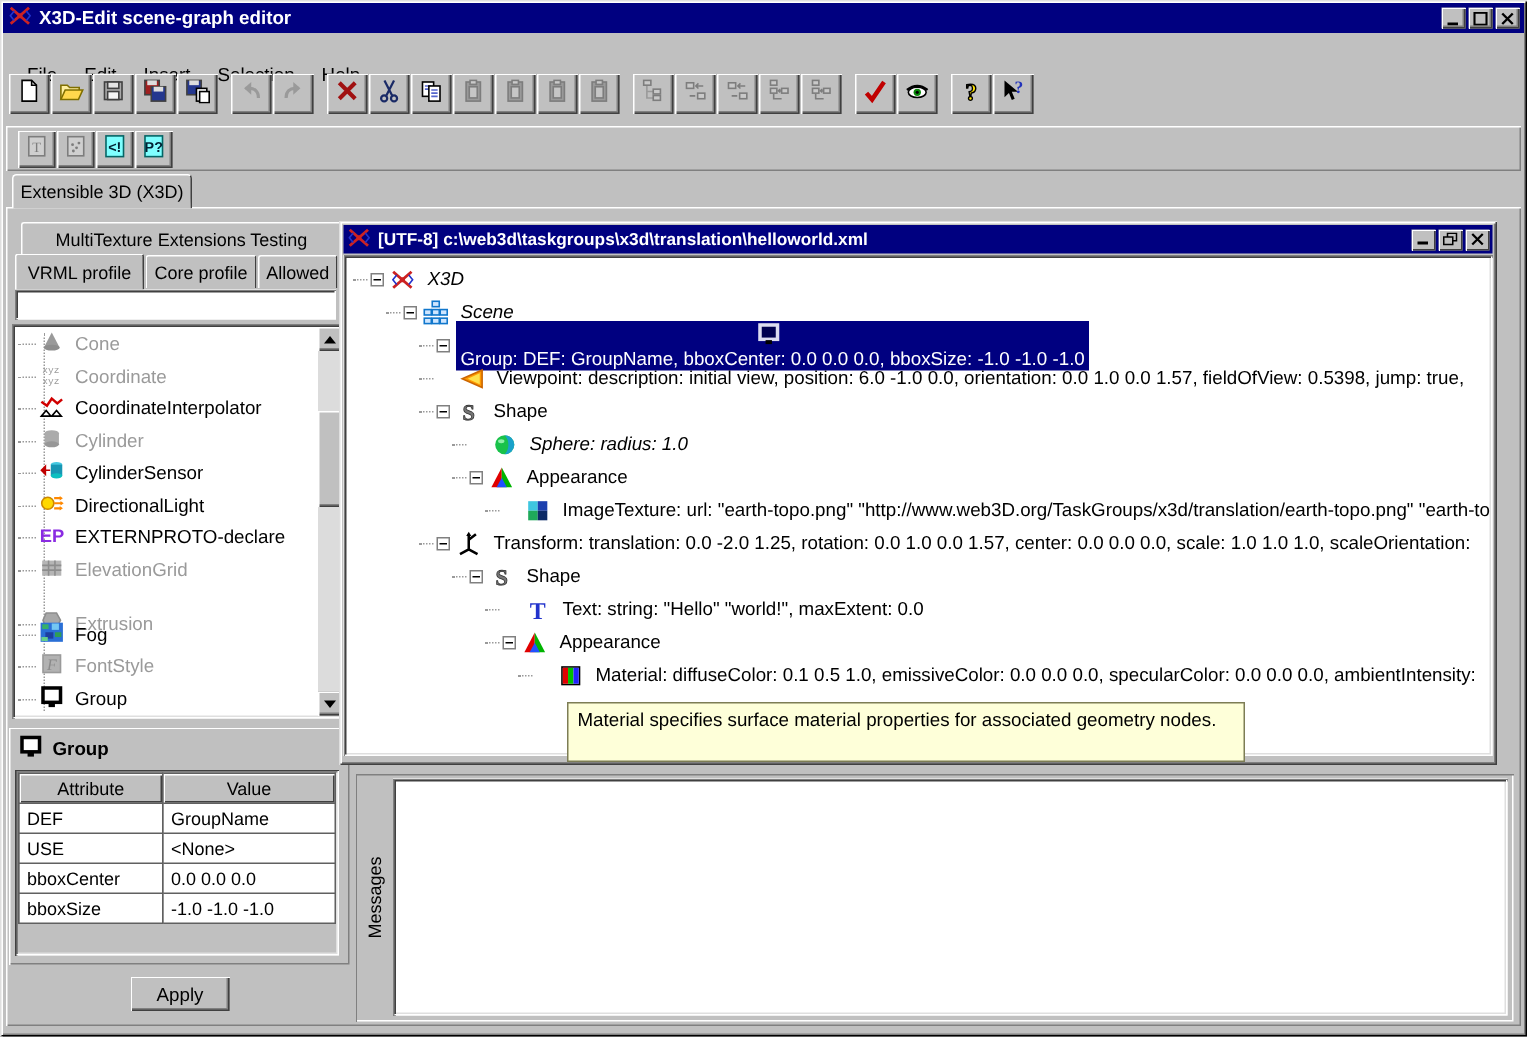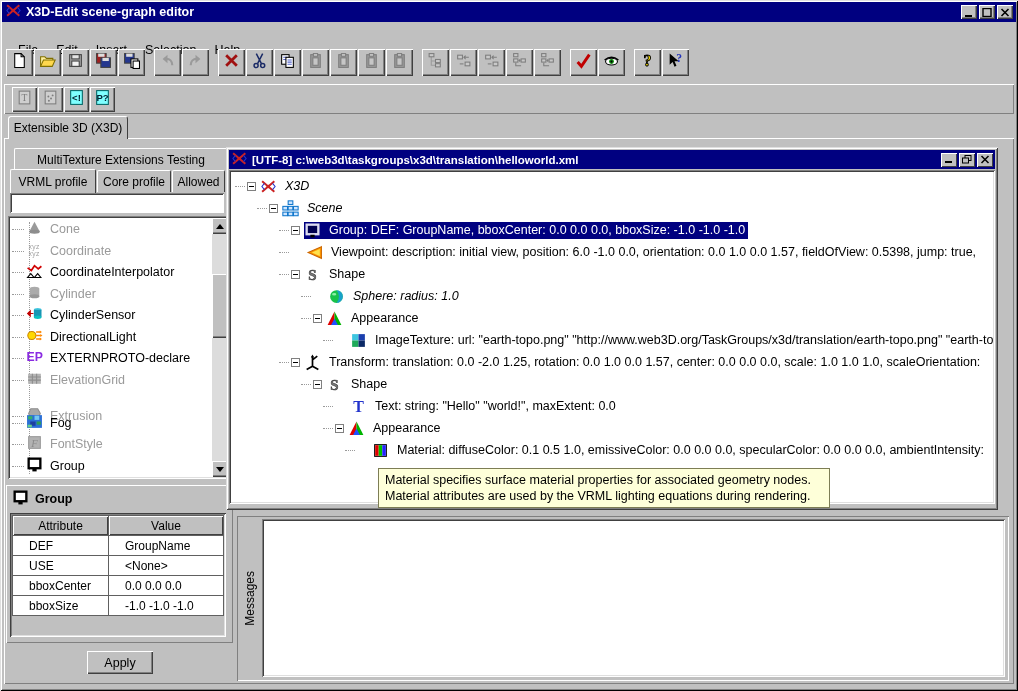--- a/index.html
+++ b/index.html
@@ -55,21 +55,21 @@
   .sthumb{position:absolute;left:0;width:16px;background:#c0c0c0;
           box-shadow:inset 1px 1px 0 #fff,inset -1px -1px 0 #404040,inset -2px -2px 0 #808080;}
   .group-section{position:absolute;left:0px;top:340px;width:227px;height:158px;
                  box-shadow:inset 1px 1px 0 #fff,inset -1px -1px 0 #808080;}
   .gs-header{position:absolute;left:6px;top:4px;display:flex;align-items:center;gap:6px;font-weight:bold;font-size:12.5px;}
   .attr-table-wrap{position:absolute;left:4px;top:28px;width:216px;height:124px;background:#c0c0c0;
                    box-shadow:inset 1px 1px 0 #404040,inset -1px -1px 0 #fff,inset 2px 2px 0 #808080,inset -2px -2px 0 #dfdfdf;padding:2px;}
   table.attr{border-collapse:collapse;width:212px;table-layout:fixed;}
   table.attr th{background:#c0c0c0;font-weight:normal;font-size:12px;height:20px;
                 box-shadow:inset 1px 1px 0 #fff,inset -1px -1px 0 #404040;border:1px solid #606060;}
-  table.attr td{background:#fff;font-size:12px;height:20px;border:1px solid #606060;padding:1px 16px;white-space:nowrap;overflow:hidden;margin-top:30px;}
+  table.attr td{background:#fff;font-size:12px;height:20px;border:1px solid #606060;padding:1px 5px;white-space:nowrap;overflow:hidden;margin-top:30px;}
   .apply-btn{position:absolute;left:81px;top:506px;width:66px;height:23px;background:#c0c0c0;
              box-shadow:inset 1px 1px 0 #fff,inset -1px -1px 0 #404040,inset -2px -2px 0 #808080;
              display:flex;align-items:center;justify-content:center;font-size:12.5px;}
   
   .frame{position:absolute;left:226px;top:147px;width:772px;height:363px;background:#c0c0c0;padding:3px;
          box-shadow:inset 1px 1px 0 #dfdfdf,inset -1px -1px 0 #404040,inset 2px 2px 0 #fff,inset -2px -2px 0 #808080;}
   .frame-title{height:19px;background:#000080;color:#fff;display:flex;align-items:center;padding:0 2px;gap:4px;}
   .frame-title .ttl{font-weight:bold;font-size:11.5px;white-space:nowrap;overflow:hidden;}
   .fwbtns{margin-left:auto;display:flex;gap:2px;}
   .fwbtn{width:16px;height:14px;background:#c0c0c0;display:flex;align-items:center;justify-content:center;
@@ -570,21 +570,21 @@
                   <rect x="10.8" y="11.4" width="4.4" height="3.4"></rect>
                 </g>
               </svg>
             </span>
             <span class="tree-lbl">Scene</span>
           </span>
         </div>
         <div class="tree-row selrow" style="top: 50px; left: 50px;">
           <span class="stub"></span>
           <span class="expander"></span>
-          <span class="selwrap" style="display: flex; align-items: center;">
+          <span class="selwrap" style="display: flex; align-items: center; flex-direction: column;">
             <span class="tree-ic">
               <svg width="17" height="17" viewBox="0 0 16 16">
                 <rect x="2.5" y="2.5" width="11" height="9" fill="#000050" stroke="#dcdcf0" stroke-width="2.2"></rect>
                 <rect x="6" y="12" width="4" height="2.5" fill="#000"></rect>
               </svg>
             </span>
             <span class="tree-lbl">Group:  DEF: GroupName,  bboxCenter: 0.0 0.0 0.0,  bboxSize: -1.0 -1.0 -1.0</span>
           </span>
         </div>
         <div class="tree-row" style="top: 72px; left: 50px;">
@@ -726,16 +726,15 @@
 
   <div class="messages">
     <div class="msg-strip">
       <span>Messages</span>
     </div>
     <div class="msg-body"></div>
   </div>
 
   <div class="tooltip">
     <div>Material specifies surface material properties for associated geometry nodes.</div>
-    <div>Material attributes are used by the VRML lighting equations during rendering.</div>
   </div>
 
 </div>
 
 </body></html>

